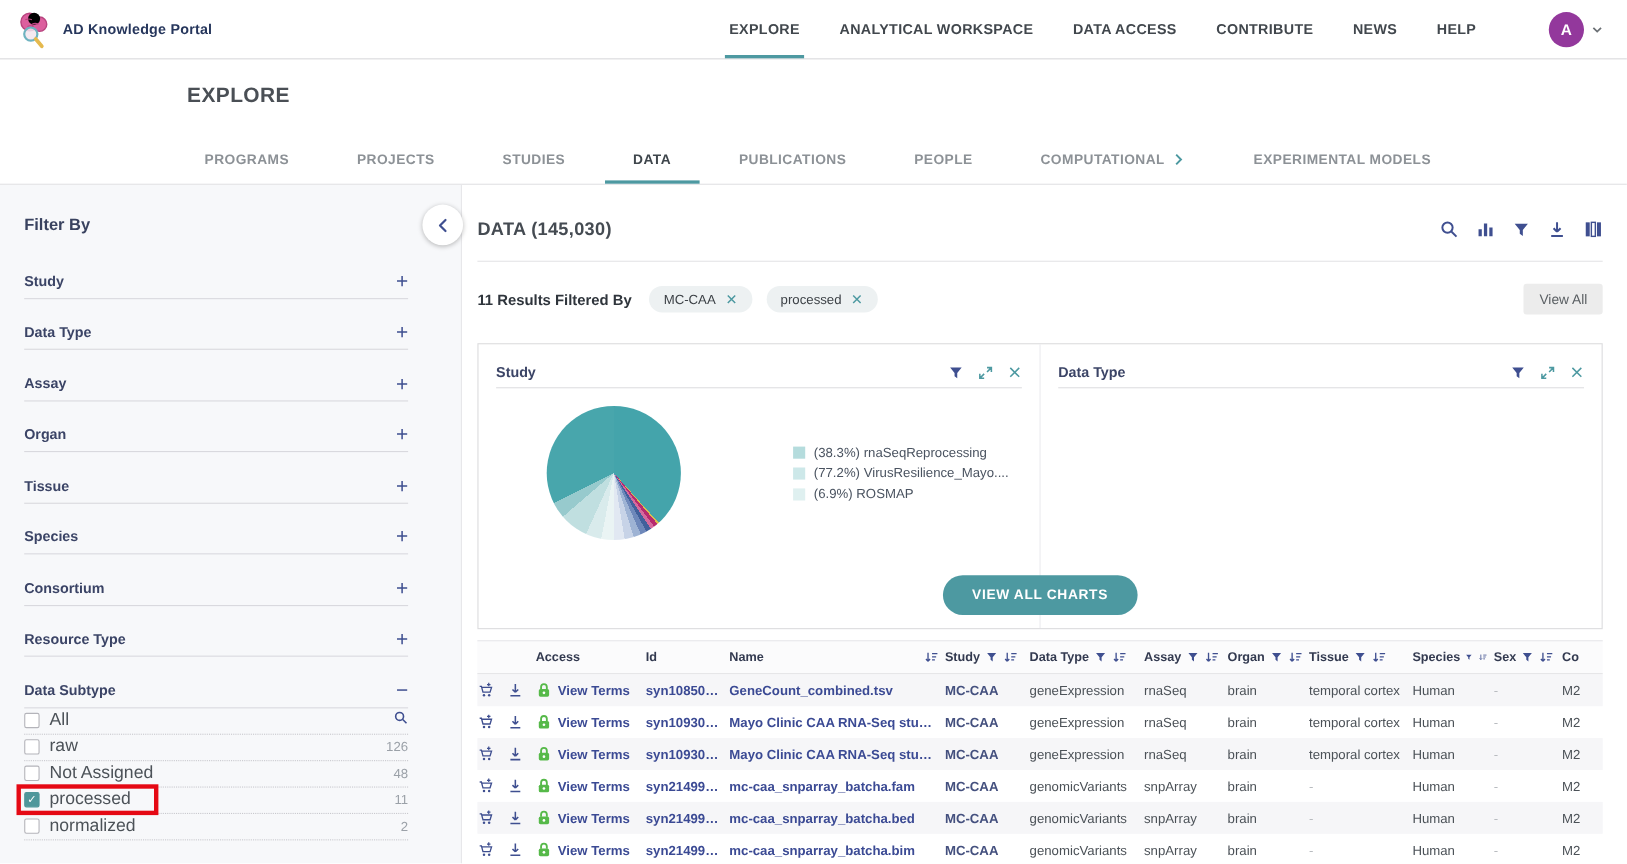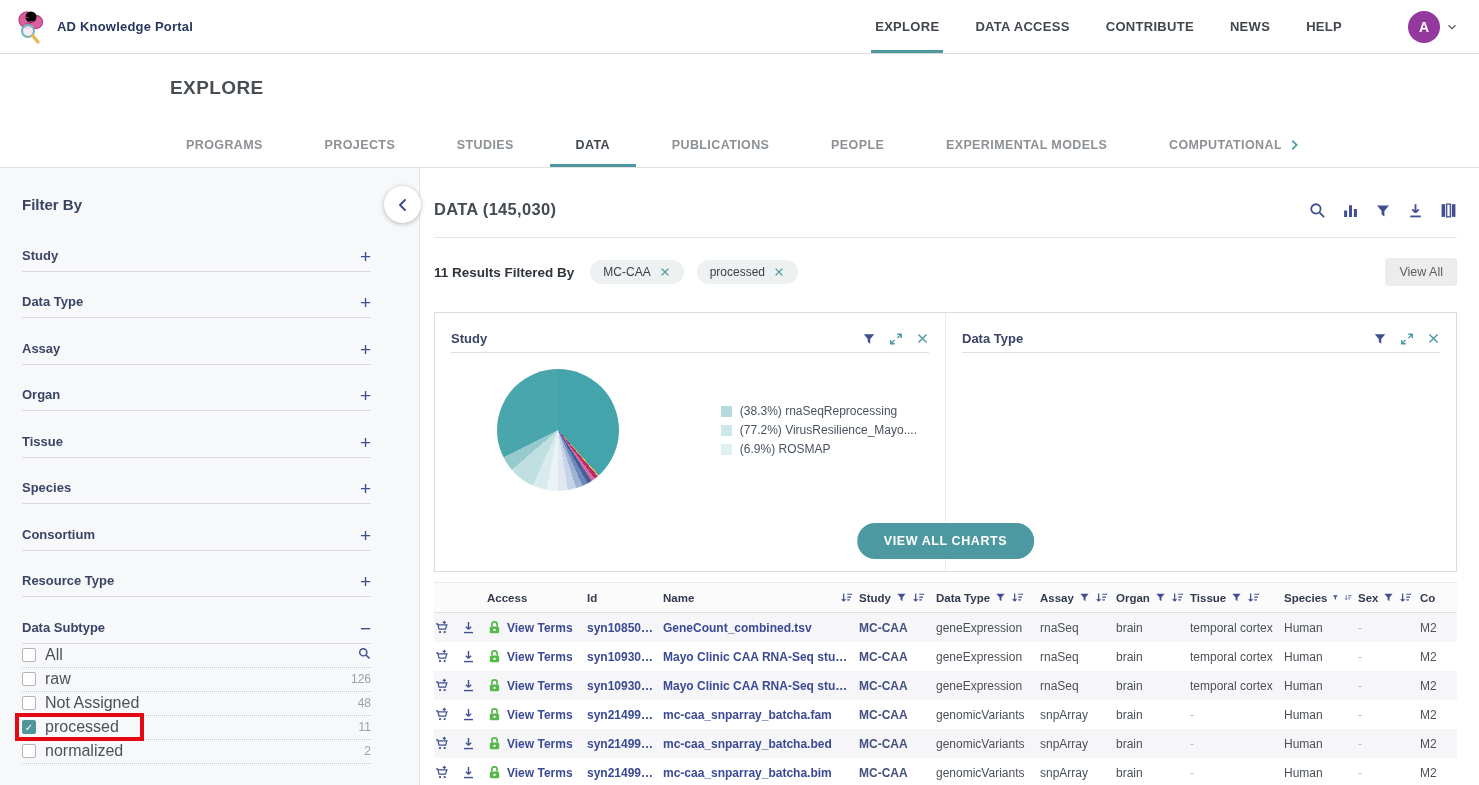--- a/index.html
+++ b/index.html
@@ -55,21 +55,21 @@
   .redbox { position:absolute; left:-7px; top:-3px; width:129px; height:28px;
             border:4px solid #e50914; pointer-events:none; z-index:3; }
 
   .collapse-btn { position:absolute; left:384px; top:186px; width:37px; height:37px; border:none;
             border-radius:50%; background:#fff; box-shadow:0 1px 5px rgba(0,0,0,.28); z-index:7;
             display:flex; align-items:center; justify-content:center; cursor:pointer; }
 
   
   .main { position:absolute; top:168px; left:421px; right:0; bottom:0; background:#fff;
           padding:0 22px 0 13px; overflow:hidden; }
-  .main-head { display:flex; align-items:flex-end; justify-content:space-between; padding-top:32px;
+  .main-head { display:flex; align-items:flex-start; justify-content:space-between; padding-top:32px;
                border-bottom:1px solid #e4e4e6; padding-bottom:18px; }
   .data-title { font-size:16.5px; font-weight:bold; color:#454b52; letter-spacing:.3px; }
   .toolbar { display:flex; gap:16px; align-items:center; }
   .toolbar svg { cursor:pointer; }
 
   .results-bar { display:flex; align-items:center; margin-top:20px; }
   .results-label { font-size:13.5px; font-weight:bold; color:#2f353c; margin-right:16px; }
   .chip { display:flex; align-items:center; gap:8px; background:#edf1f2; border-radius:14px;
           padding:5px 13px; margin-right:13px; font-size:12px; color:#3c4146; cursor:pointer; }
   .clear-all { margin-left:auto; background:#ececec; border:none; font-size:12.5px; color:#5a5f63;
@@ -118,20 +118,21 @@
         <circle cx="22" cy="13" r="6.5" fill="#dc5f9e" stroke="#b8447f" stroke-width="1.3"></circle>
         <circle cx="17" cy="8" r="5.5" fill="#e färg"></circle>
         <path d="M9 9c2-1 4-1 6 0M15 13c2-1 4-1 6 0M11 15c2-1 3-1 5 0" stroke="#b8447f" stroke-width="1" fill="none"></path>
         <circle cx="14" cy="22" r="6" fill="#f3e6ee" fill-opacity="0.85" stroke="#6fb3c0" stroke-width="2"></circle>
         <path d="M18.5 26.5 L24 33" stroke="#e5b94e" stroke-width="3.4" stroke-linecap="round"></path>
       </svg>
       <span class="brand-name">AD Knowledge Portal</span>
     </div>
     <nav class="topnav" id="topnav">
         <div class="nav-item active">EXPLORE</div>
+        <div class="nav-item">ANALYTICAL WORKSPACE</div>
         <div class="nav-item">DATA ACCESS</div>
         <div class="nav-item">CONTRIBUTE</div>
         <div class="nav-item">NEWS</div>
         <div class="nav-item">HELP</div>
       </nav>
     <div class="account">
       <div class="avatar">A</div>
       <svg width="14" height="14" viewBox="0 0 16 16">
         <path d="M4 6l4 4 4-4" stroke="#6b7075" stroke-width="1.8" fill="none"></path>
       </svg>
@@ -153,27 +154,27 @@
         <div class="tab active">
           <span class="tab-label">DATA</span>
         </div>
         <div class="tab">
           <span class="tab-label">PUBLICATIONS</span>
         </div>
         <div class="tab">
           <span class="tab-label">PEOPLE</span>
         </div>
         <div class="tab">
-          <span class="tab-label">EXPERIMENTAL MODELS</span>
-        </div>
-        <div class="tab">
           <span class="tab-label cut">COMPUTATIONAL</span>
           <svg width="14" height="14" viewBox="0 0 16 16">
             <path d="M6 3l5 5-5 5" stroke="#4d99a1" stroke-width="2" fill="none"></path>
           </svg>
+        </div>
+        <div class="tab">
+          <span class="tab-label">EXPERIMENTAL MODELS</span>
         </div>
       </div>
   </section>
 
   <aside class="sidebar">
     <div class="sidebar-title">Filter By</div>
     <div id="filter-sections">
         <div class="fsec">
           <span class="flabel">Study</span>
           <span class="fplus">+</span>

